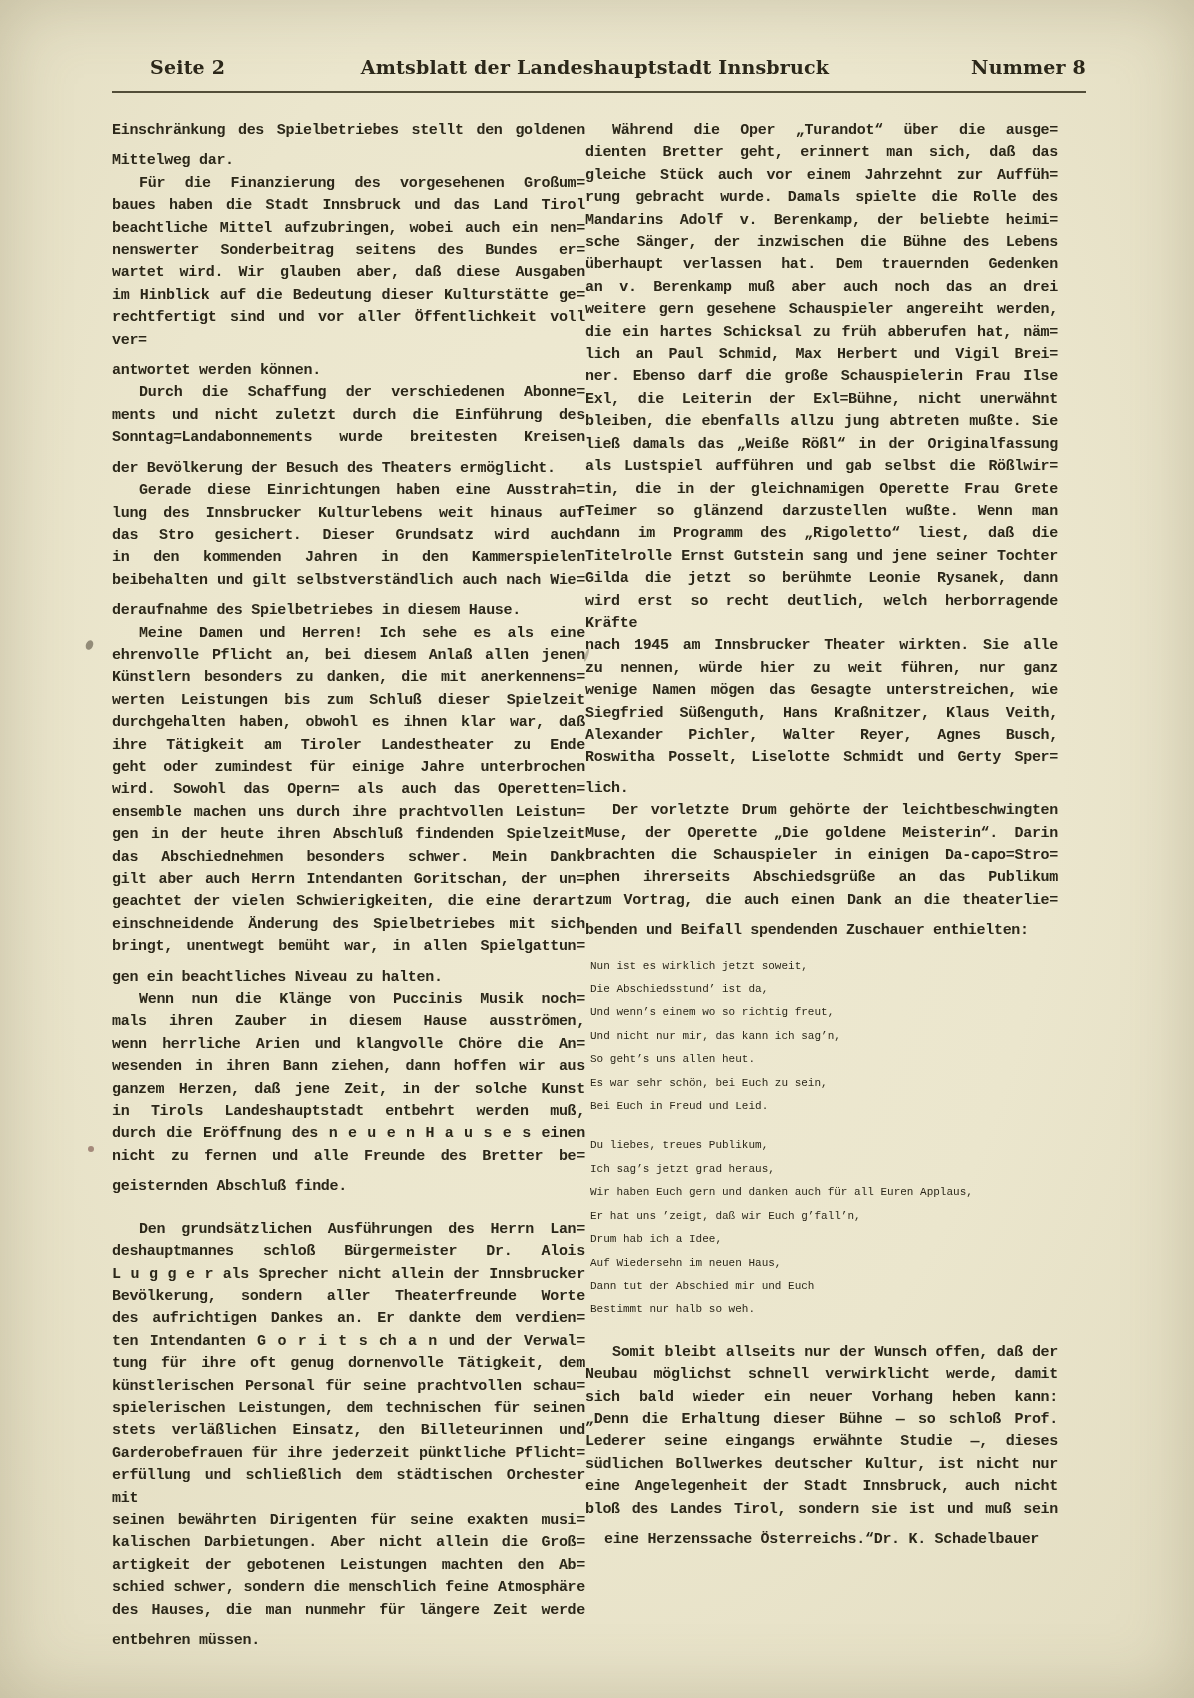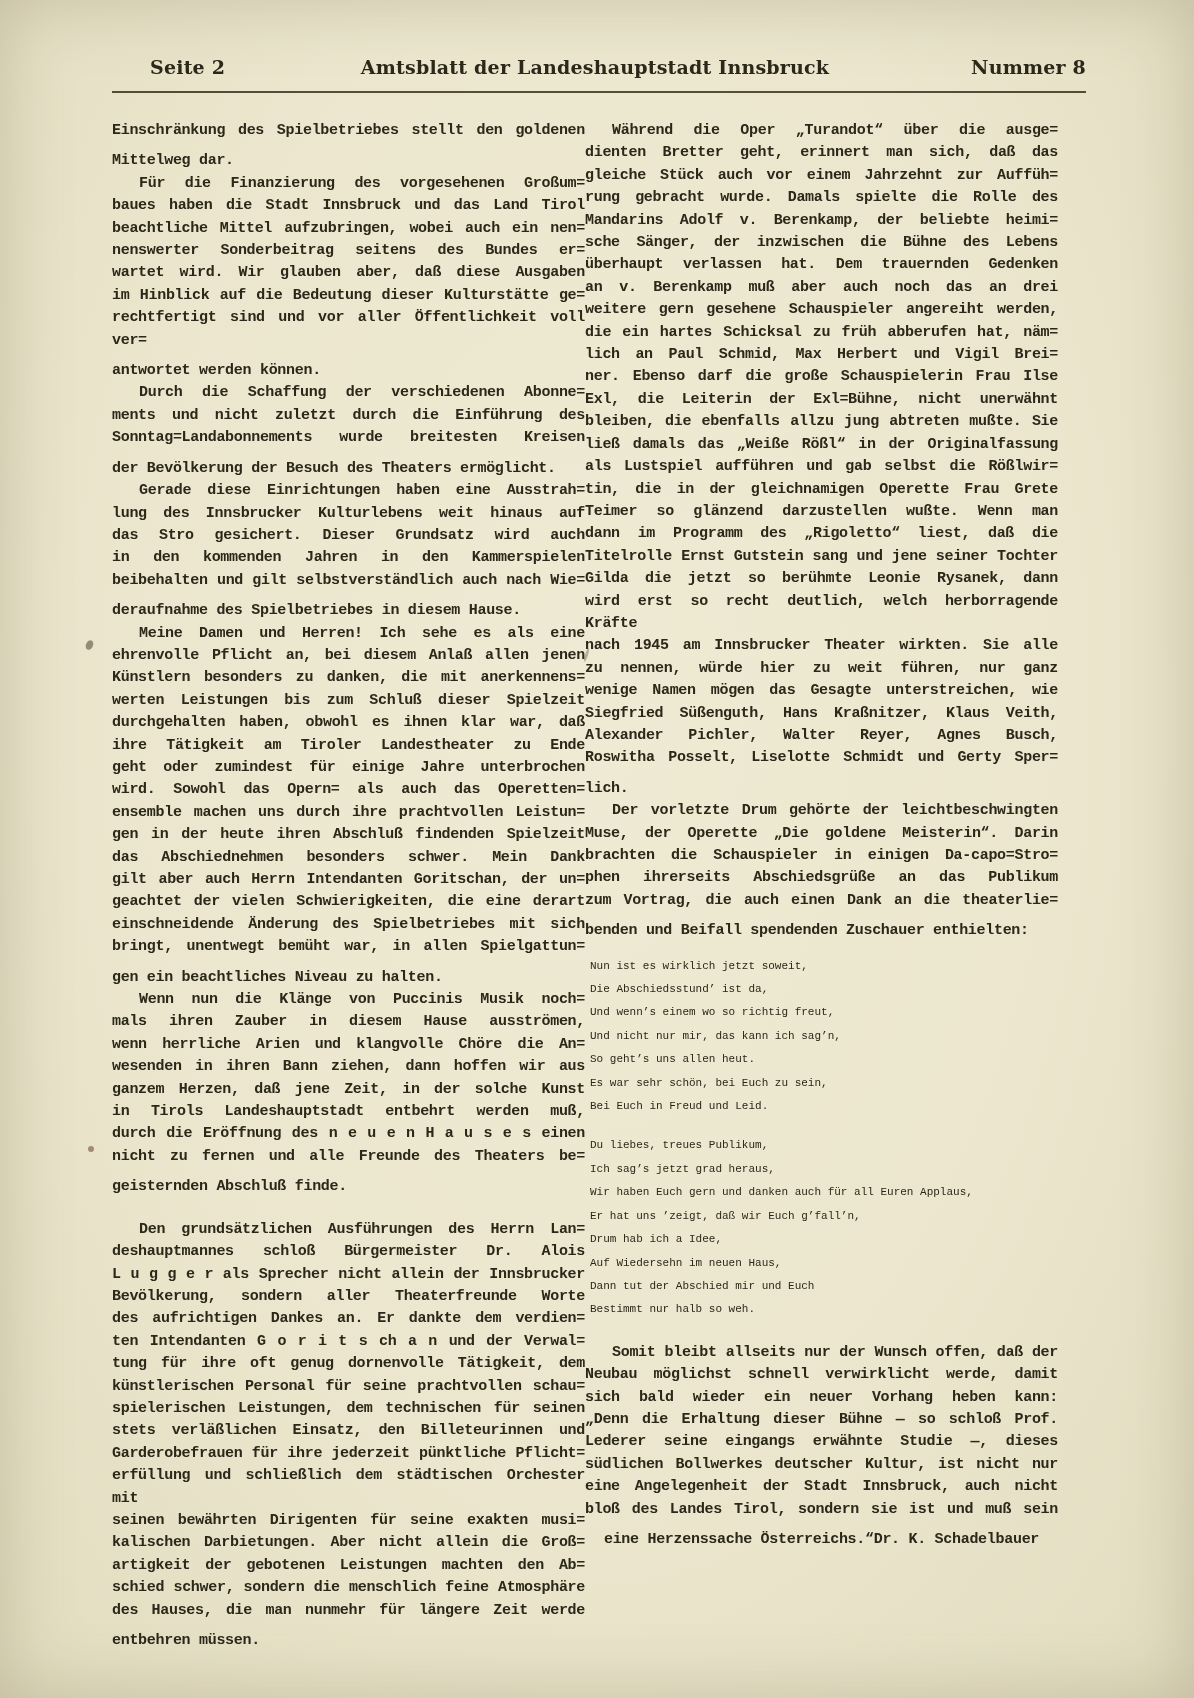--- a/index.html
+++ b/index.html
@@ -111,21 +111,21 @@
           <div class="line">gen ein beachtliches Niveau zu halten.</div>
         </div>
         <div class="para indent">
           <div class="line">Wenn nun die Klänge von Puccinis Musik noch=</div>
           <div class="line">mals ihren Zauber in diesem Hause ausströmen,</div>
           <div class="line">wenn herrliche Arien und klangvolle Chöre die An=</div>
           <div class="line">wesenden in ihren Bann ziehen, dann hoffen wir aus</div>
           <div class="line">ganzem Herzen, daß jene Zeit, in der solche Kunst</div>
           <div class="line">in Tirols Landeshauptstadt entbehrt werden muß,</div>
           <div class="line">durch die Eröffnung des n e u e n  H a u s e s einen</div>
-          <div class="line">nicht zu fernen und alle Freunde des Theaters be=</div>
+          <div class="line">nicht zu fernen und alle Freunde des Bretter be=</div>
           <div class="line">geisternden Abschluß finde.</div>
         </div>
         <div class="para indent gap-before">
           <div class="line">Den grundsätzlichen Ausführungen des Herrn Lan=</div>
           <div class="line">deshauptmannes schloß Bürgermeister Dr. Alois</div>
           <div class="line">L u g g e r  als Sprecher nicht allein der Innsbrucker</div>
           <div class="line">Bevölkerung, sondern aller Theaterfreunde Worte</div>
           <div class="line">des aufrichtigen Dankes an. Er dankte dem verdien=</div>
           <div class="line">ten Intendanten G o r i t s ch a n  und der Verwal=</div>
           <div class="line">tung für ihre oft genug dornenvolle Tätigkeit, dem</div>

